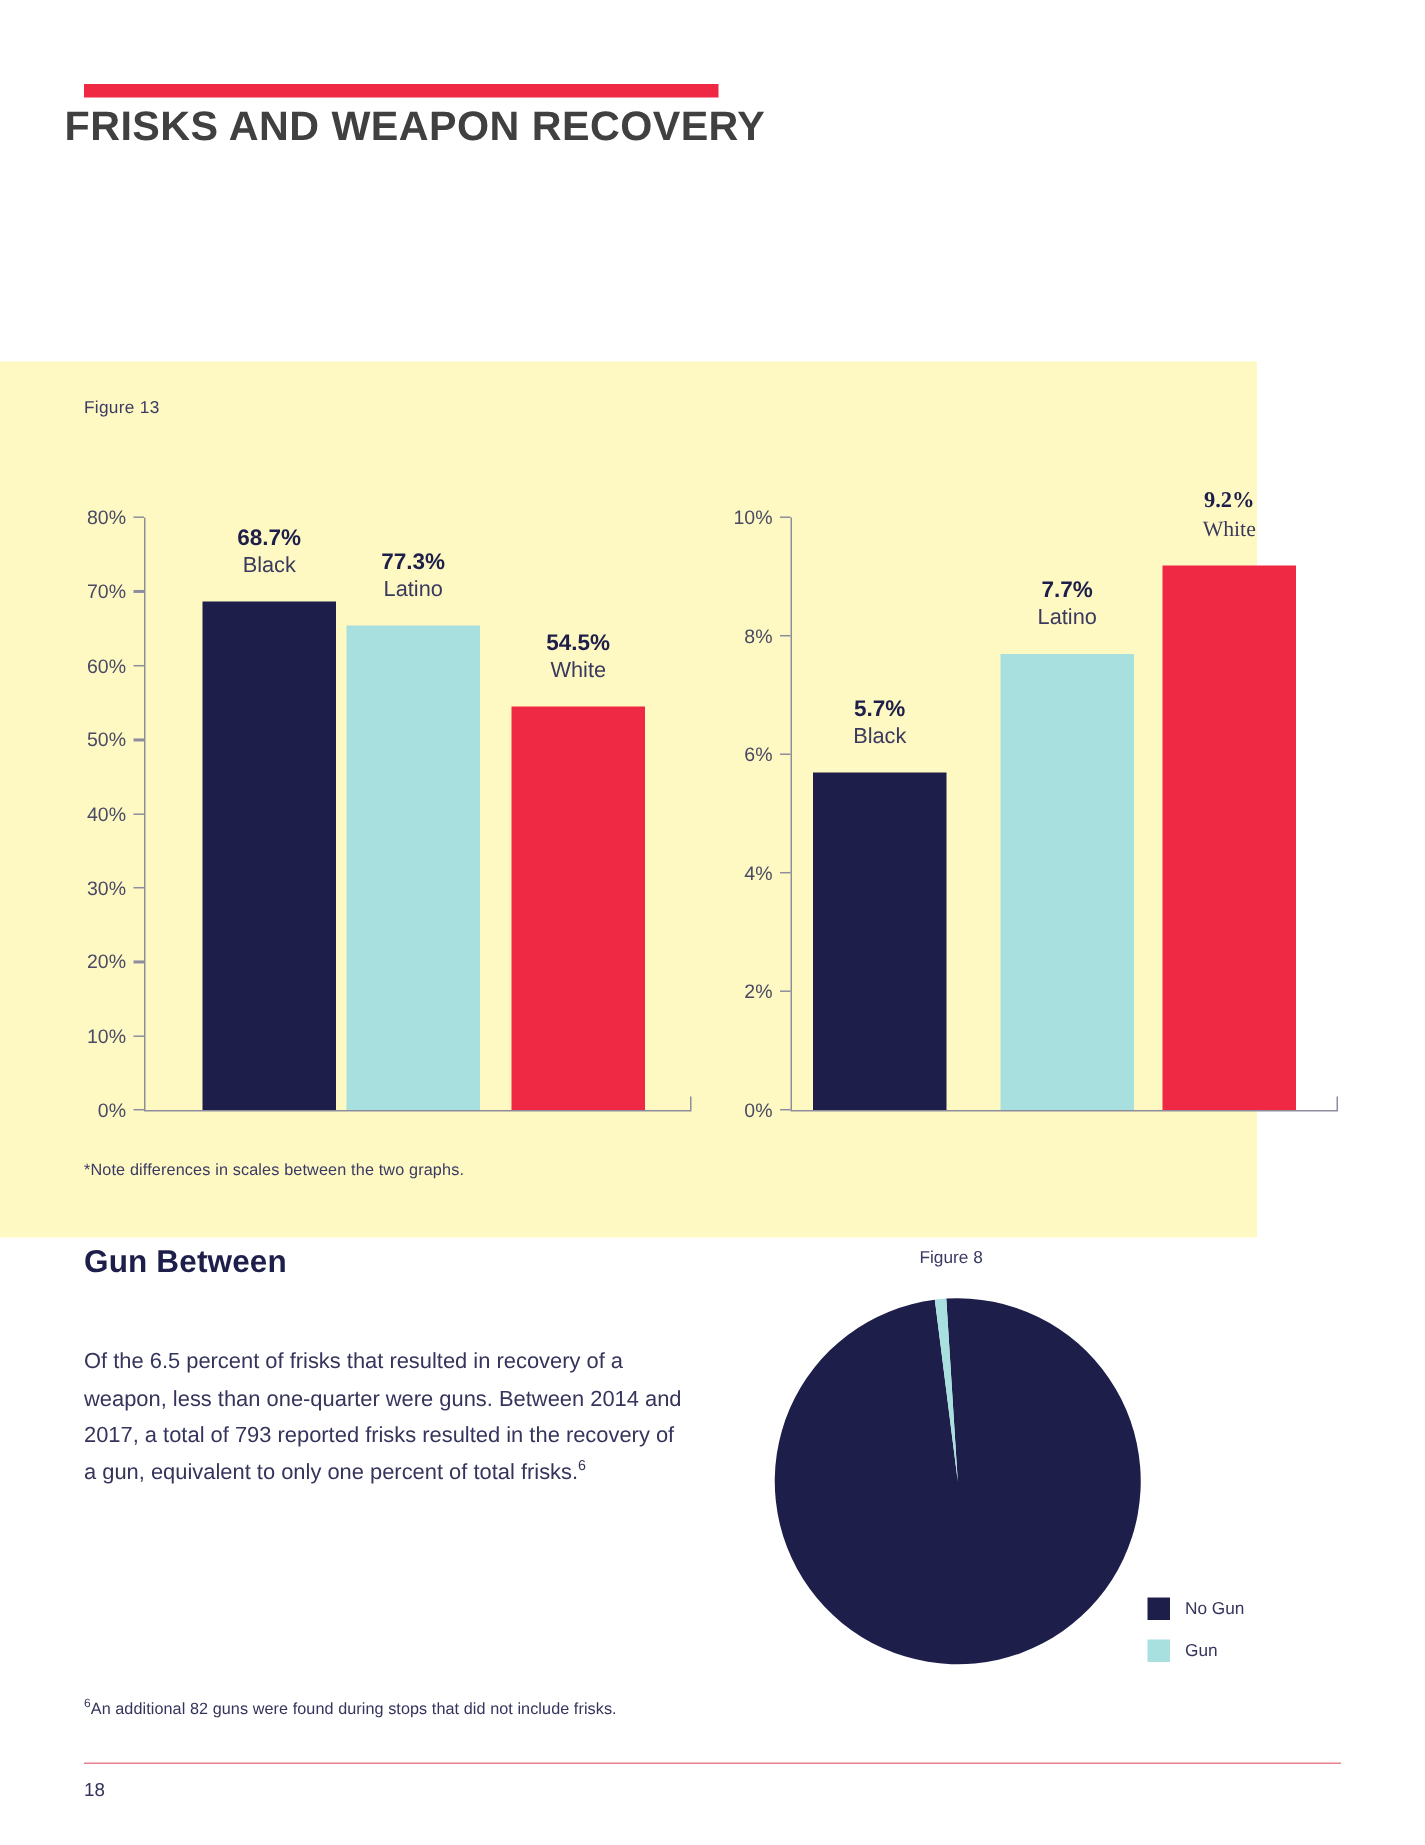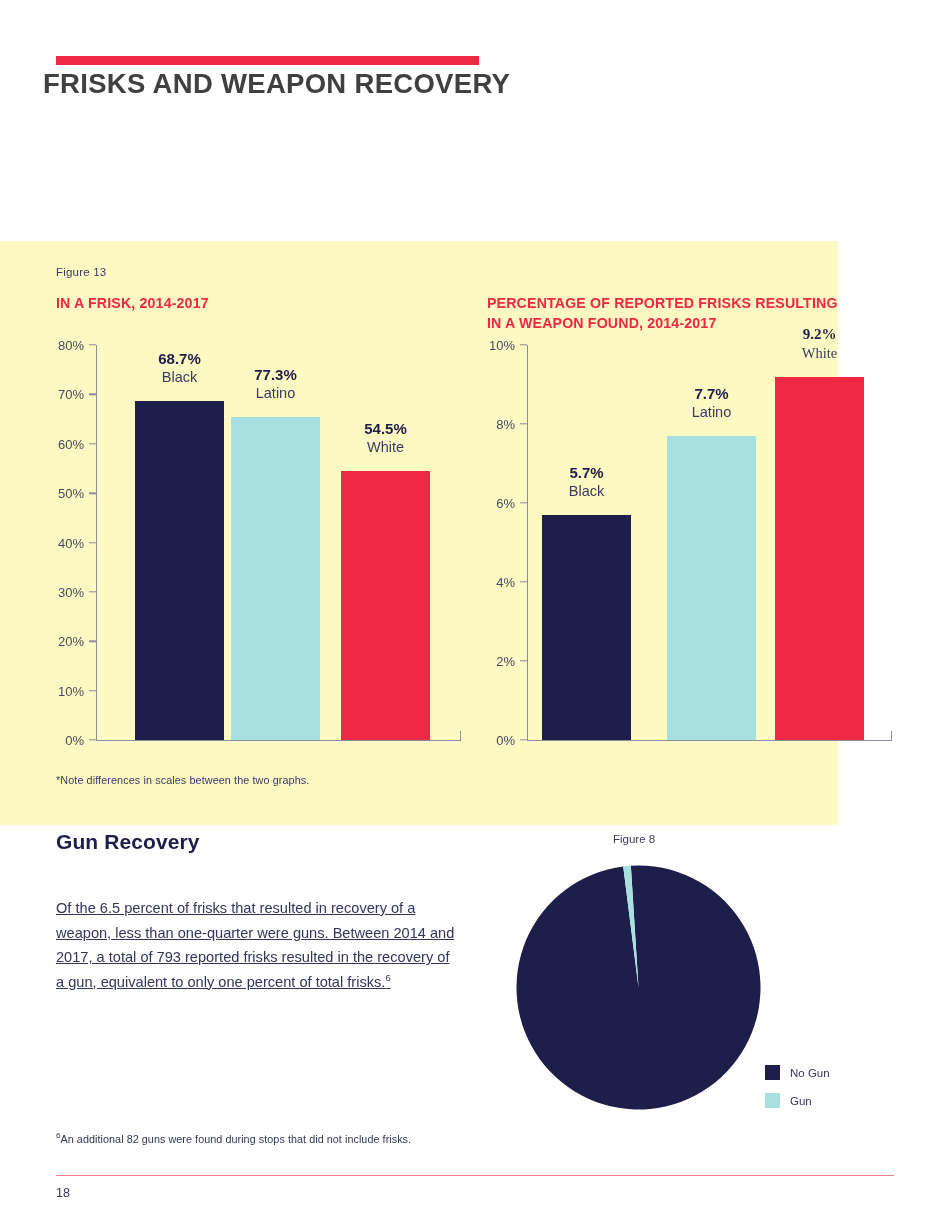--- a/index.html
+++ b/index.html
@@ -127,21 +127,20 @@
     color: #1e1e4b;
     letter-spacing: 0.1px;
   }
   #gun-recovery-body {
     position: absolute;
     left: 56px; top: 896px;
     width: 400px;
     font-size: 14.6px;
     line-height: 1.68;
     color: #34345c;
-    text-decoration: underline;
   }
   #gun-recovery-body sup { font-size: 9.5px; vertical-align: super; }
 
   #figure14-label {
     position: absolute;
     left: 613px; top: 833px;
     font-size: 11.5px;
     color: #3a3a63;
   }
 
@@ -202,21 +201,20 @@
 <div id="header-rule"></div>
 <h1 id="page-heading">FRISKS AND WEAPON RECOVERY</h1>
 
 <div id="figure13-panel">
 
   <div class="fig-label" style="position:absolute;left:56px;top:25px;">Figure 13</div>
 
   <div class="chart-block" id="chart-left" style="left:56px;top:52px;width:410px;height:480px;">
 
     <div class="chart-title">
-      <div>IN A FRISK, 2014-2017</div>
     </div>
 
     <div class="plot" id="plot-left" style="top:52px;left:0;width:410px;height:400px;">
         <div class="axis-spine" style="left: 40px; top: 0px; height: 395px;"></div>
         <div class="y-tick-mark" style="left: 33px; top: 395px;"></div>
         <div class="y-tick-label" style="left: -16px; width: 44px; top: 395px;">0%</div>
         <div class="y-tick-mark" style="left: 33px; top: 345.625px;"></div>
         <div class="y-tick-label" style="left: -16px; width: 44px; top: 345.625px;">10%</div>
         <div class="y-tick-mark" style="left: 33px; top: 296.25px;"></div>
         <div class="y-tick-label" style="left: -16px; width: 44px; top: 296.25px;">20%</div>
@@ -247,24 +245,20 @@
         <div class="bar" style="left: 285px; width: 89px; height: 269.094px; bottom: 0px; top: 125.906px; background: rgb(239, 40, 68);"></div>
         <div class="bar-label" style="left: 255px; width: 149px; top: 73.9062px;">
           <span class="bar-value">54.5%</span>
           <span class="bar-group">White</span>
         </div>
       </div>
   </div>
 
   <div class="chart-block" id="chart-right" style="left:487px;top:52px;width:410px;height:480px;">
 
-    <div class="chart-title">
-      <div>PERCENTAGE OF REPORTED FRISKS RESULTING</div>
-      <div>IN A WEAPON FOUND, 2014-2017</div>
-    </div>
 
     <div class="plot" id="plot-right" style="top:52px;left:0;width:410px;height:400px;">
         <div class="axis-spine" style="left: 40px; top: 0px; height: 395px;"></div>
         <div class="y-tick-mark" style="left: 33px; top: 395px;"></div>
         <div class="y-tick-label" style="left: -16px; width: 44px; top: 395px;">0%</div>
         <div class="y-tick-mark" style="left: 33px; top: 316px;"></div>
         <div class="y-tick-label" style="left: -16px; width: 44px; top: 316px;">2%</div>
         <div class="y-tick-mark" style="left: 33px; top: 237px;"></div>
         <div class="y-tick-label" style="left: -16px; width: 44px; top: 237px;">4%</div>
         <div class="y-tick-mark" style="left: 33px; top: 158px;"></div>
@@ -289,21 +283,21 @@
         <div class="bar-label" style="left: 258px; width: 149px; top: -20.4px; font-family: Liberation Serif, serif;">
           <span class="bar-value">9.2%</span>
           <span class="bar-group">White</span>
         </div>
       </div>
   </div>
 
   <div id="scale-note" style="left:56px;top:533px;position:absolute;">*Note differences in scales between the two graphs.</div>
 </div>
 
-<h2 id="gun-recovery-heading">Gun Recovery</h2>
+<h2 id="gun-recovery-heading">Gun Between</h2>
 
 <p id="gun-recovery-body">
   <span>Of the 6.5 percent of frisks that resulted in recovery of a weapon, less than one-quarter were guns. Between 2014 and 2017, a total of 793 reported frisks resulted in the recovery of a gun, equivalent to only one percent of total frisks.</span><sup>6</sup>
 </p>
 
 <div id="figure14-label">Figure 8</div>
 
 <div id="pie-wrap">
   <svg id="pie-svg" width="245" height="245" viewBox="0 0 245 245">
       <path d="M 122.5 122.5 L 114.8395566174238 0.7407391317508711 A 122 122 0 1 1 107.20934550515473 1.4620064396337256 Z" fill="#1e1e4b"></path>

